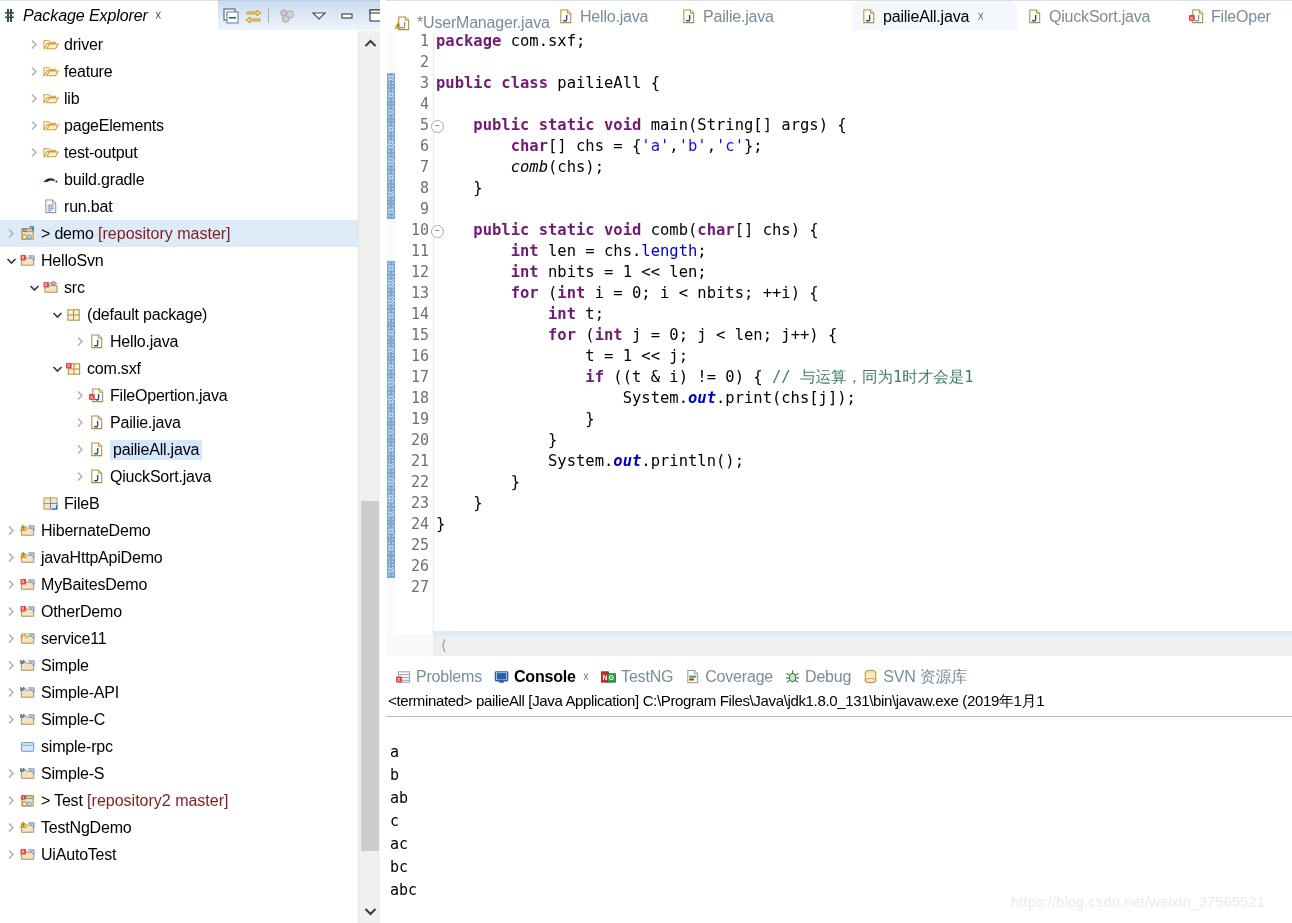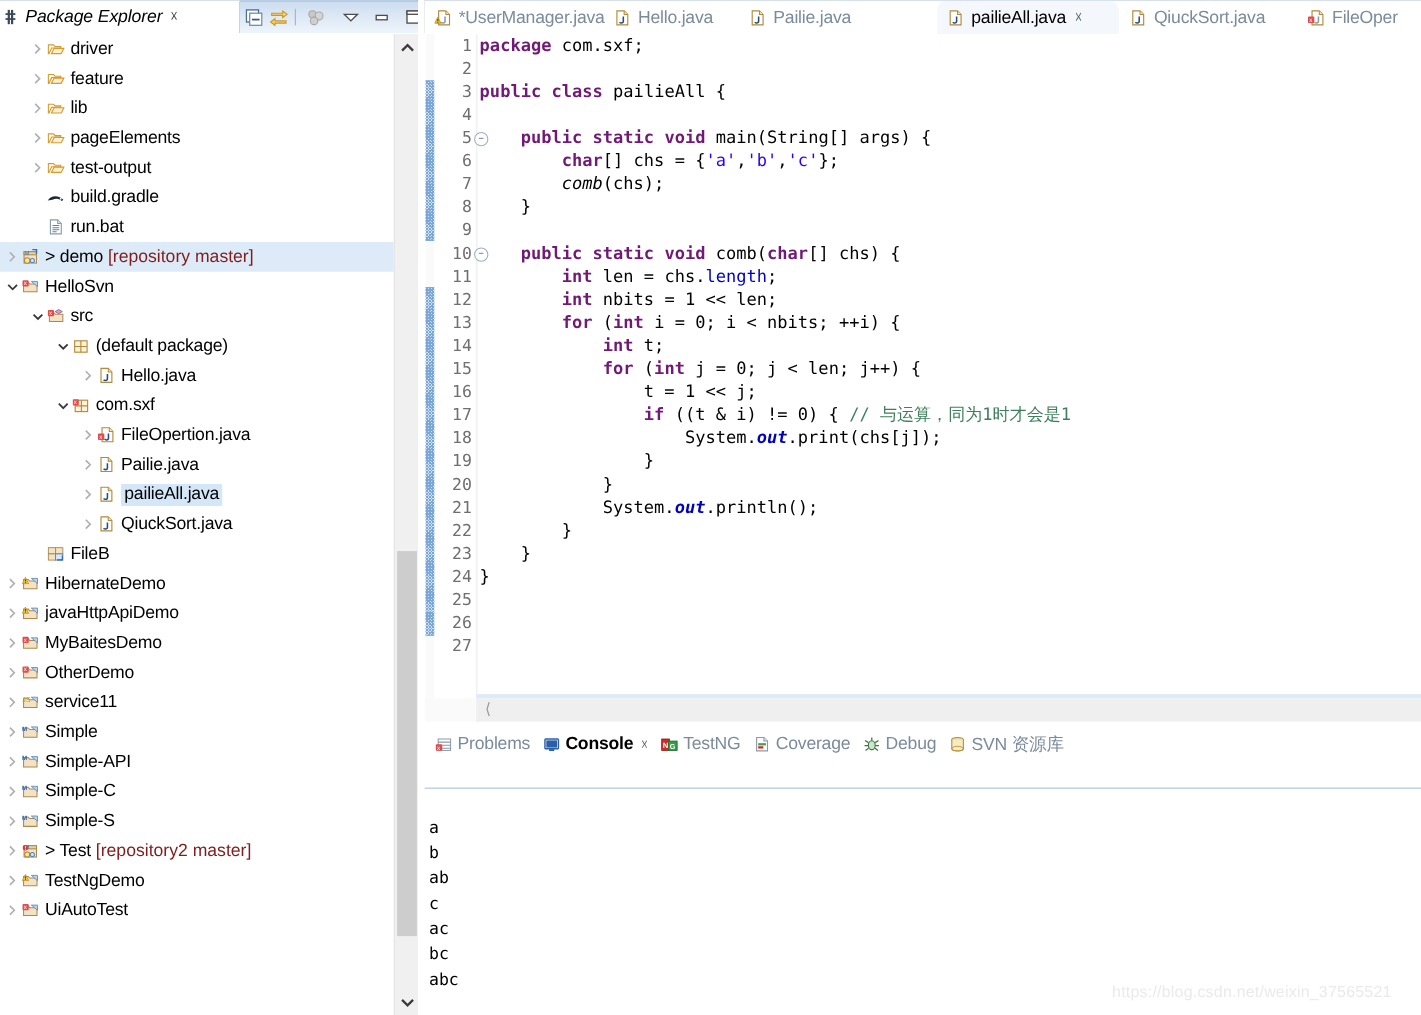--- a/index.html
+++ b/index.html
@@ -649,20 +649,31 @@
             <svg width="16" height="16" viewBox="0 0 17 17">
               <path d="M1.5 13 L1.5 4 L6 4 L7.4 5.5 L14.5 5.5 L14.5 13 Z" fill="#f3e2c4" stroke="#a98b52" stroke-width="1"></path>
               <path d="M9 3 L15 3 L15 8 Z" fill="#bcd3ea" stroke="#5b87b5" stroke-width="0.8"></path>
               <text x="0" y="6.6" font-size="6" fill="#2b5fa8" font-family="sans-serif" font-weight="bold">M</text>
             </svg>
           </span>
           <span class="lbl-wrap"><span class="lbl">Simple-C</span></span>
         </div>
         <div class="trow">
           <div style="width: 4px; flex: 0 0 auto;"></div>
+          <span class="arrow"></span>
+          <span class="ico">
+            <svg width="16" height="16" viewBox="0 0 17 17">
+              <rect x="1.5" y="4" width="13" height="9" rx="1.2" fill="#d6e7f7" stroke="#6d9cc9" stroke-width="1.1"></rect>
+              <rect x="1.5" y="4" width="13" height="2.6" rx="1.2" fill="#eaf3fb" stroke="#6d9cc9" stroke-width="1"></rect>
+            </svg>
+          </span>
+          <span class="lbl-wrap"><span class="lbl">simple-rpc</span></span>
+        </div>
+        <div class="trow">
+          <div style="width: 4px; flex: 0 0 auto;"></div>
           <span class="arrow">
             <svg width="8" height="11" viewBox="0 0 8 11" style="display:block;margin:auto">
               <path d="M2 1.5 L6 5.5 L2 9.5" fill="none" stroke="#b0b0b0" stroke-width="1.5"></path>
             </svg>
           </span>
           <span class="ico">
             <svg width="16" height="16" viewBox="0 0 17 17">
               <path d="M1.5 13 L1.5 4 L6 4 L7.4 5.5 L14.5 5.5 L14.5 13 Z" fill="#f3e2c4" stroke="#a98b52" stroke-width="1"></path>
               <path d="M9 3 L15 3 L15 8 Z" fill="#bcd3ea" stroke="#5b87b5" stroke-width="0.8"></path>
               <text x="0" y="6.6" font-size="6" fill="#2b5fa8" font-family="sans-serif" font-weight="bold">M</text>
@@ -740,21 +751,21 @@
             <path d="M1.5 2 L6.5 7 L11.5 2" fill="none" stroke="#3c3c3c" stroke-width="2.1"></path>
           </svg>
       </div>
     </div>
     <div id="pe-sep"></div>
   </div>
 
   <div id="right-panel">
 
     <div id="ed-tabbar">
-        <div class="ed-tab" style="left: 0px; width: 162px;">
+        <div class="ed-tab" style="left: 0px; width: 162px; align-items: flex-end;">
           <span class="t-ico">
             <svg width="16" height="17" viewBox="0 0 17 17">
               <path d="M4 1.5 L11 1.5 L14.5 5 L14.5 15 L4 15 Z" fill="#fff" stroke="#b08b3a" stroke-width="1.1"></path>
               <path d="M11 1.5 L11 5 L14.5 5" fill="#f2e6c8" stroke="#b08b3a" stroke-width="1"></path>
               <path d="M10.2 7 L10.2 11.6 C10.2 12.6 9.4 13.2 8.3 13.2 C7.5 13.2 6.9 12.9 6.5 12.4" fill="none" stroke="#8c9aa8" stroke-width="1.5"></path>
               <path d="M3.2 7.5 L6.4 13.5 L0 13.5 Z" fill="#f4c430" stroke="#a98b2b" stroke-width="0.7"></path>
               <rect x="2.8" y="9.3" width="0.9" height="2.2" fill="#3a2b00"></rect>
               <rect x="2.8" y="12" width="0.9" height="0.9" fill="#3a2b00"></rect>
             </svg>
           </span>
@@ -927,20 +938,21 @@
             <span class="c-ico">
               <svg width="16" height="16" viewBox="0 0 17 17">
                 <ellipse cx="8" cy="3.7" rx="5.6" ry="2.2" fill="#f0dca6" stroke="#b08b3a" stroke-width="1"></ellipse>
                 <path d="M2.4 3.7 L2.4 12.3 C2.4 13.5 5 14.5 8 14.5 C11 14.5 13.6 13.5 13.6 12.3 L13.6 3.7" fill="#f7e9c0" stroke="#b08b3a" stroke-width="1"></path>
                 <ellipse cx="8" cy="12.3" rx="5.6" ry="2.2" fill="none" stroke="#b08b3a" stroke-width="0.8"></ellipse>
               </svg>
             </span>
             <span class="c-lbl">SVN 资源库</span>
           </div>
         </div>
+      <div id="cons-header">&lt;terminated&gt; pailieAll [Java Application] C:\Program Files\Java\jdk1.8.0_131\bin\javaw.exe (2019年1月1</div>
       <div id="cons-rule"></div>
       <div id="cons-out">
           <div class="ol">&nbsp;</div>
           <div class="ol">a</div>
           <div class="ol">b</div>
           <div class="ol">ab</div>
           <div class="ol">c</div>
           <div class="ol">ac</div>
           <div class="ol">bc</div>
           <div class="ol">abc</div>

